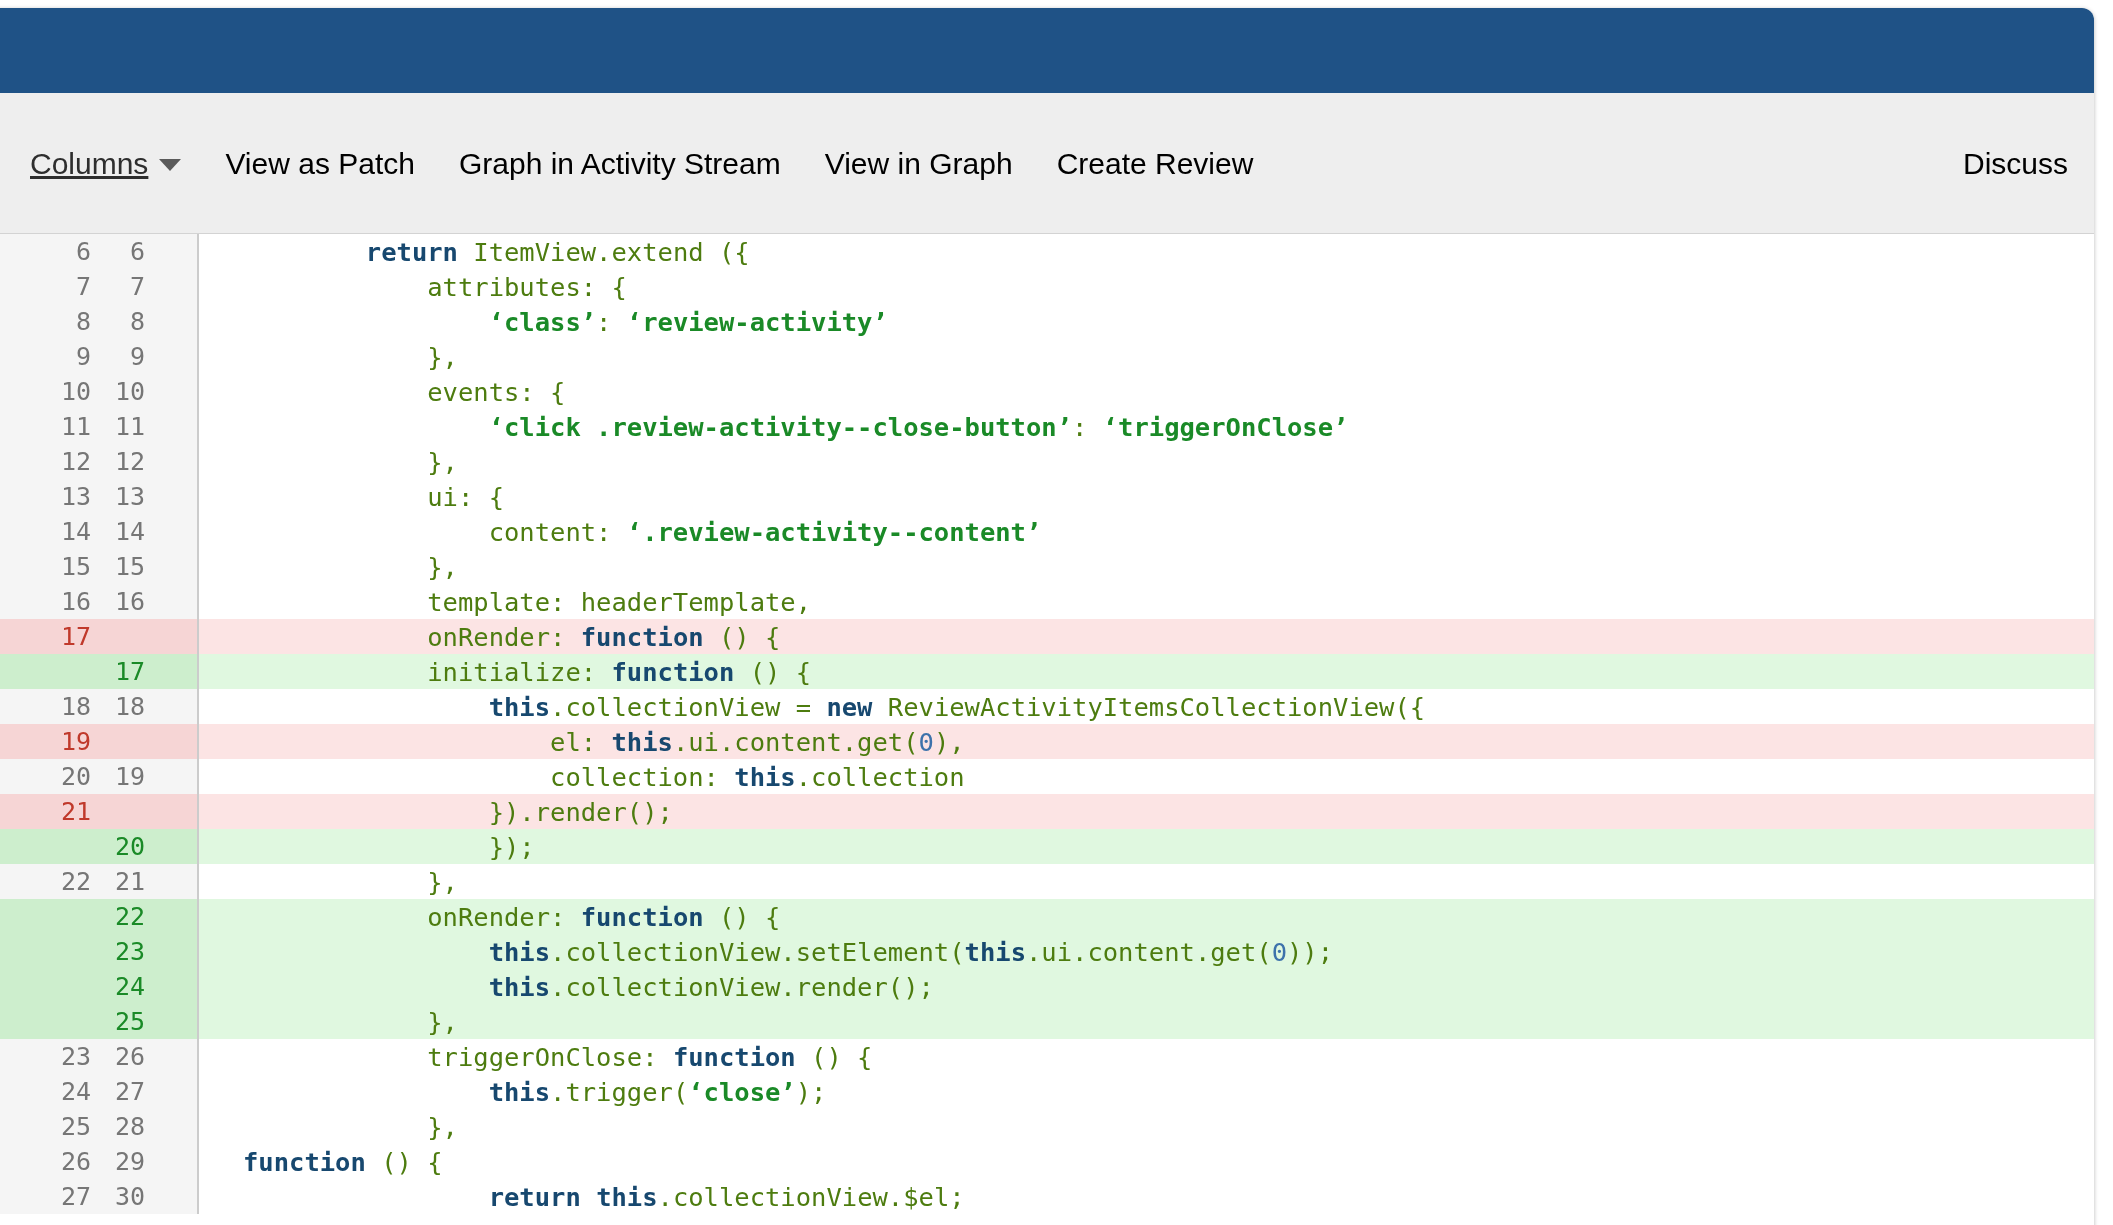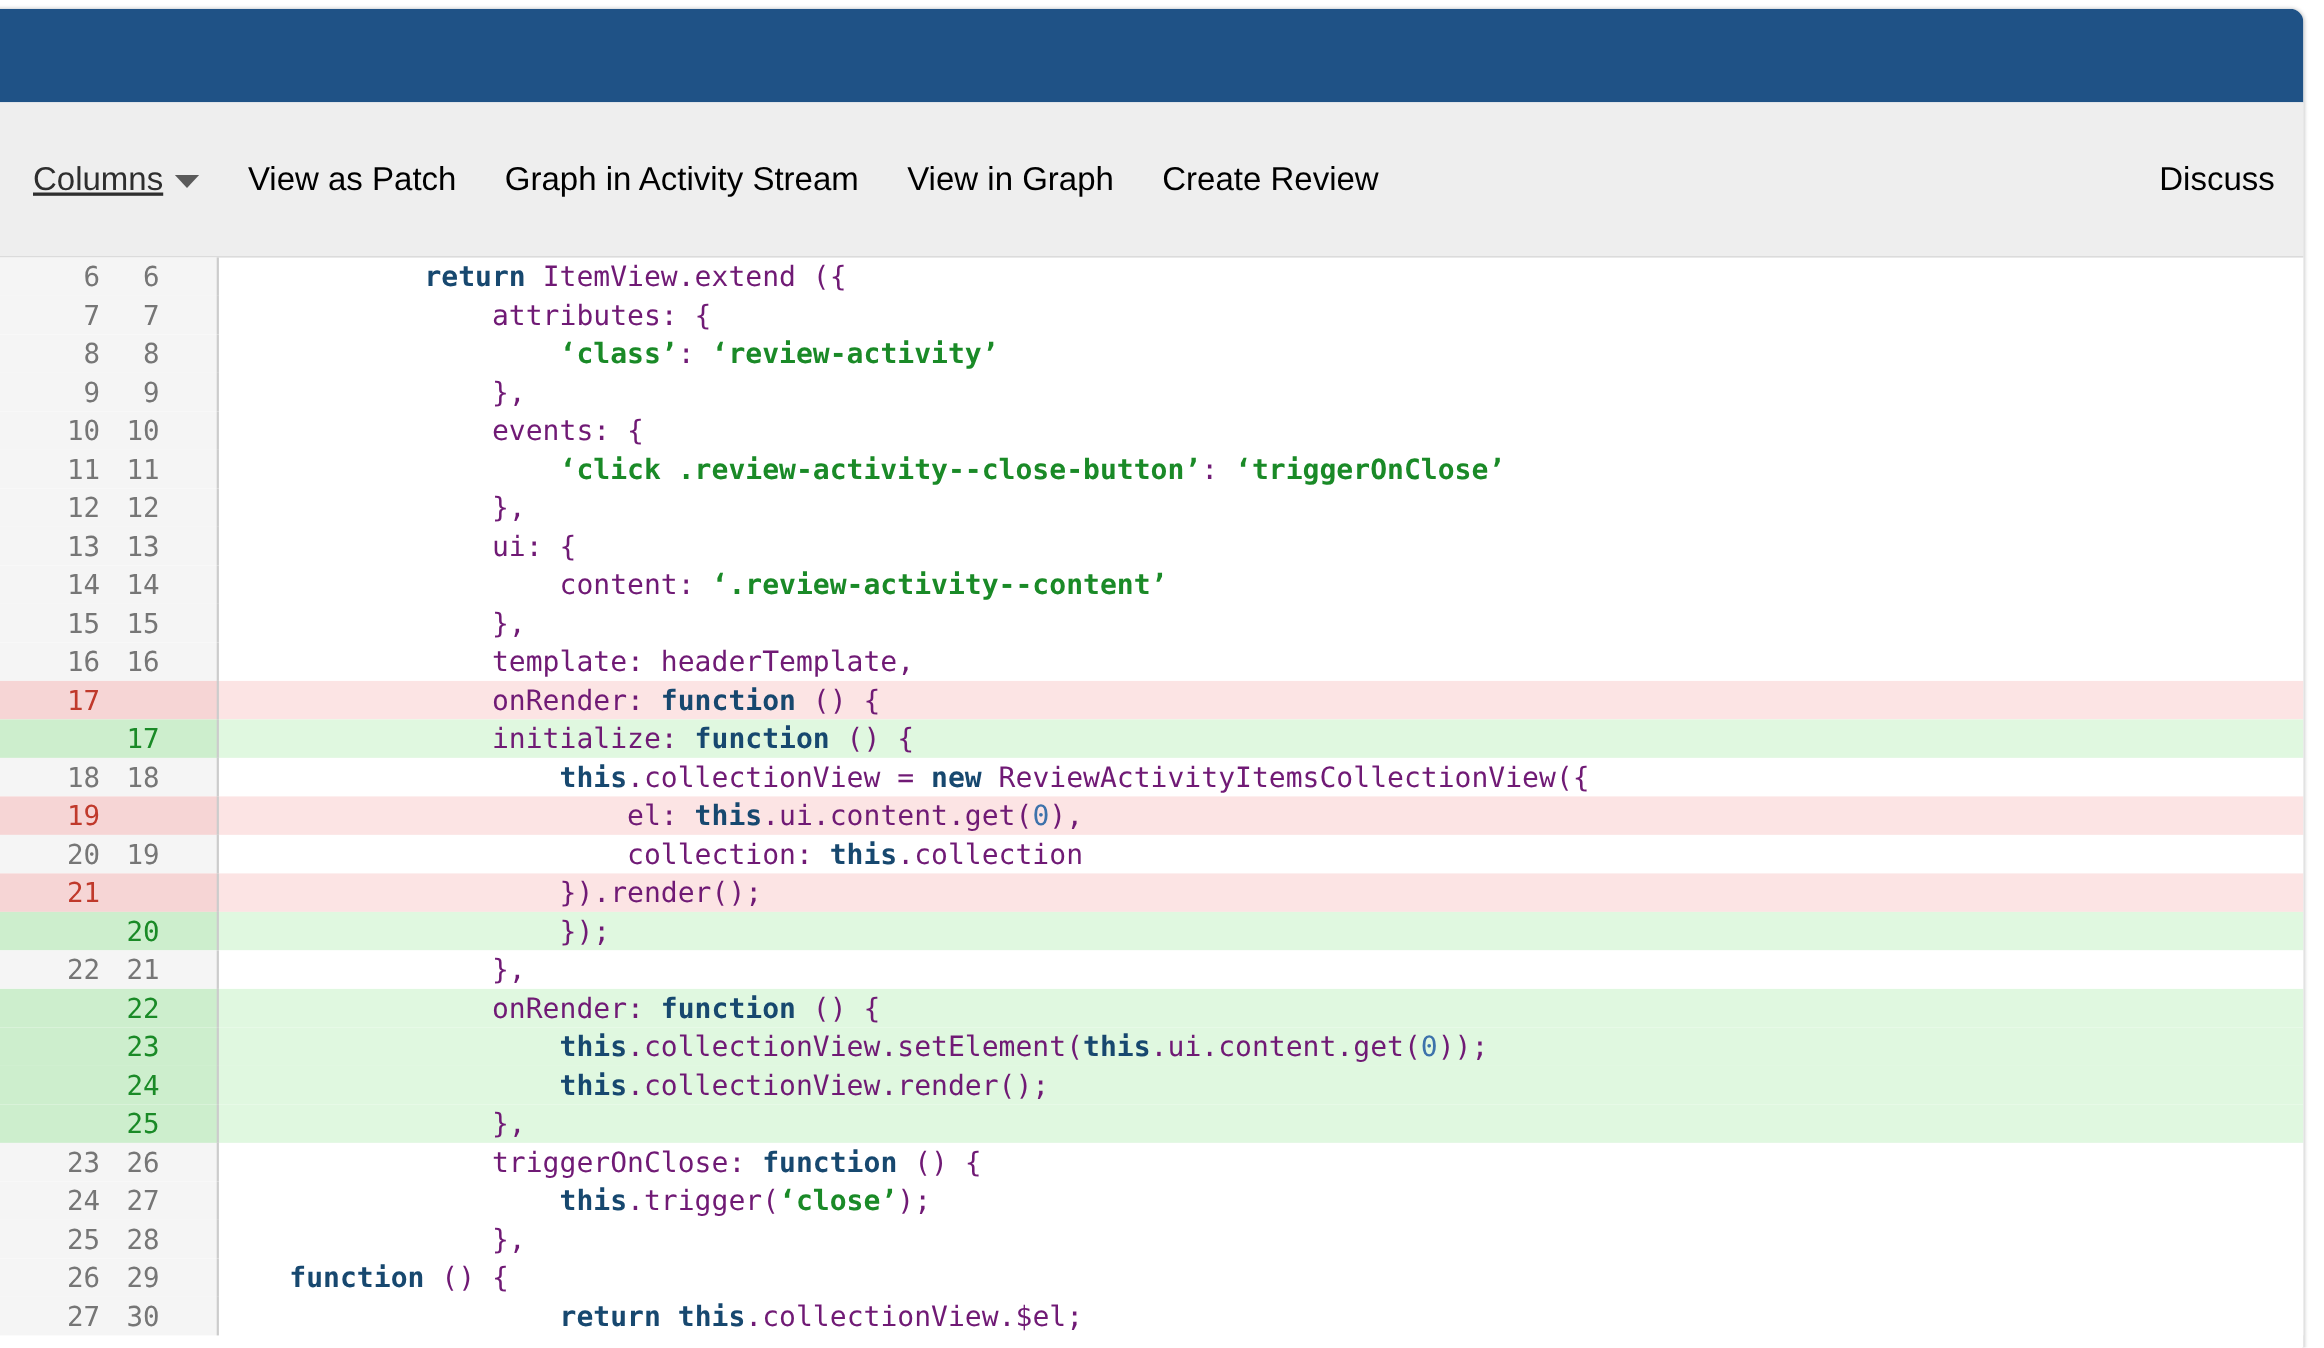--- a/index.html
+++ b/index.html
@@ -108,33 +108,33 @@
     display: inline-block;
   }
   .ln.old { margin-right: 0px; }
   .ln.new { margin-right: 52px; }
   .code {
     flex: 1;
     background: #ffffff;
     white-space: pre;
     display: flex;
     align-items: center;
-    padding-left: 64px;
+    padding-left: 44px;
     color: #333333;
     overflow: hidden;
   }
   .row.del .gutter { background: #f6d5d5; color: #c0392b; }
   .row.del .code   { background: #fce4e4; }
   .row.ins .gutter { background: #cdeecd; color: #1a8a27; }
   .row.ins .code   { background: #e0f8e0; }
 
   .k  { color: #17486f; font-weight: bold; }
   .s  { color: #1a8a27; font-weight: bold; }
   .n  { color: #3d72ab; }
-  .t  { color: #701a75; }
+  .t  { color: #4d7c0f; }
 </style>
 </head>
 <body>
 
 <div class="page">
   <div class="card">
 
     <div class="titlebar"></div>
 
     <div class="toolbar">

